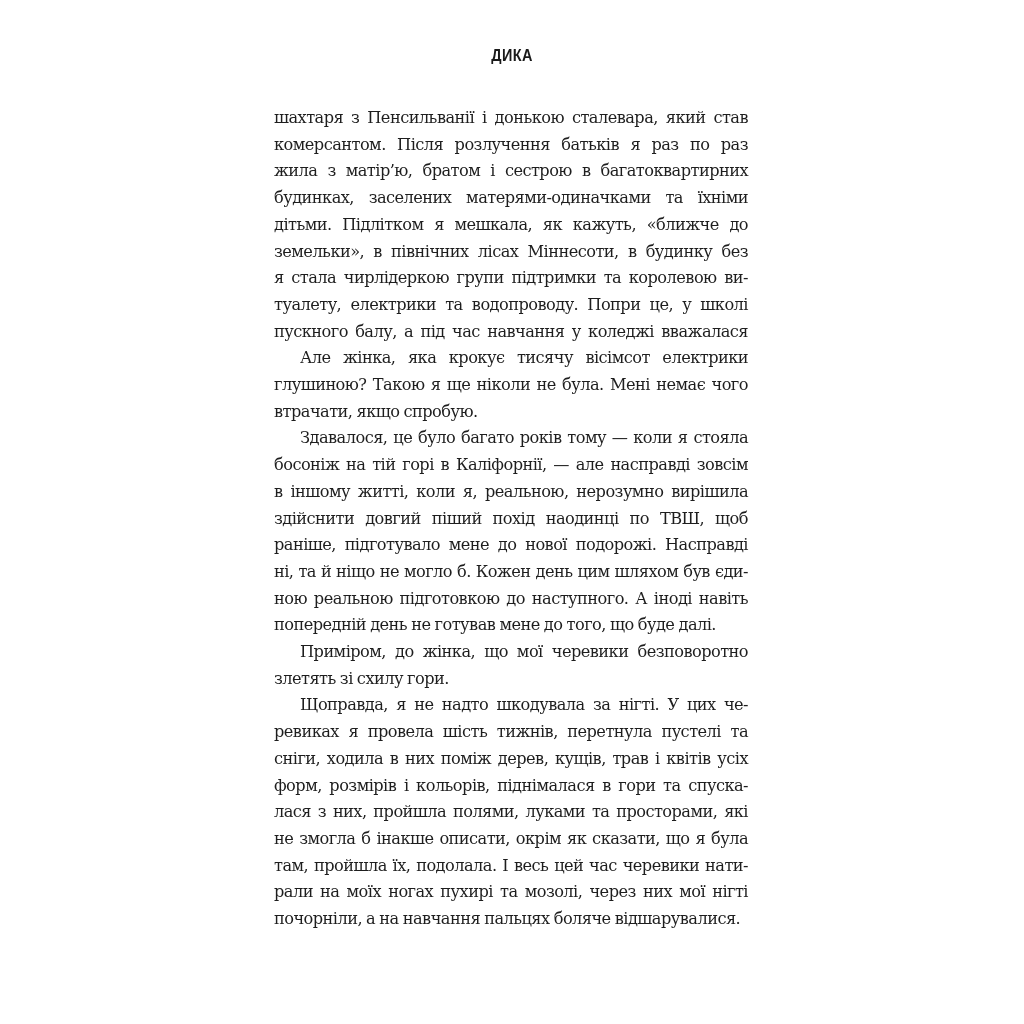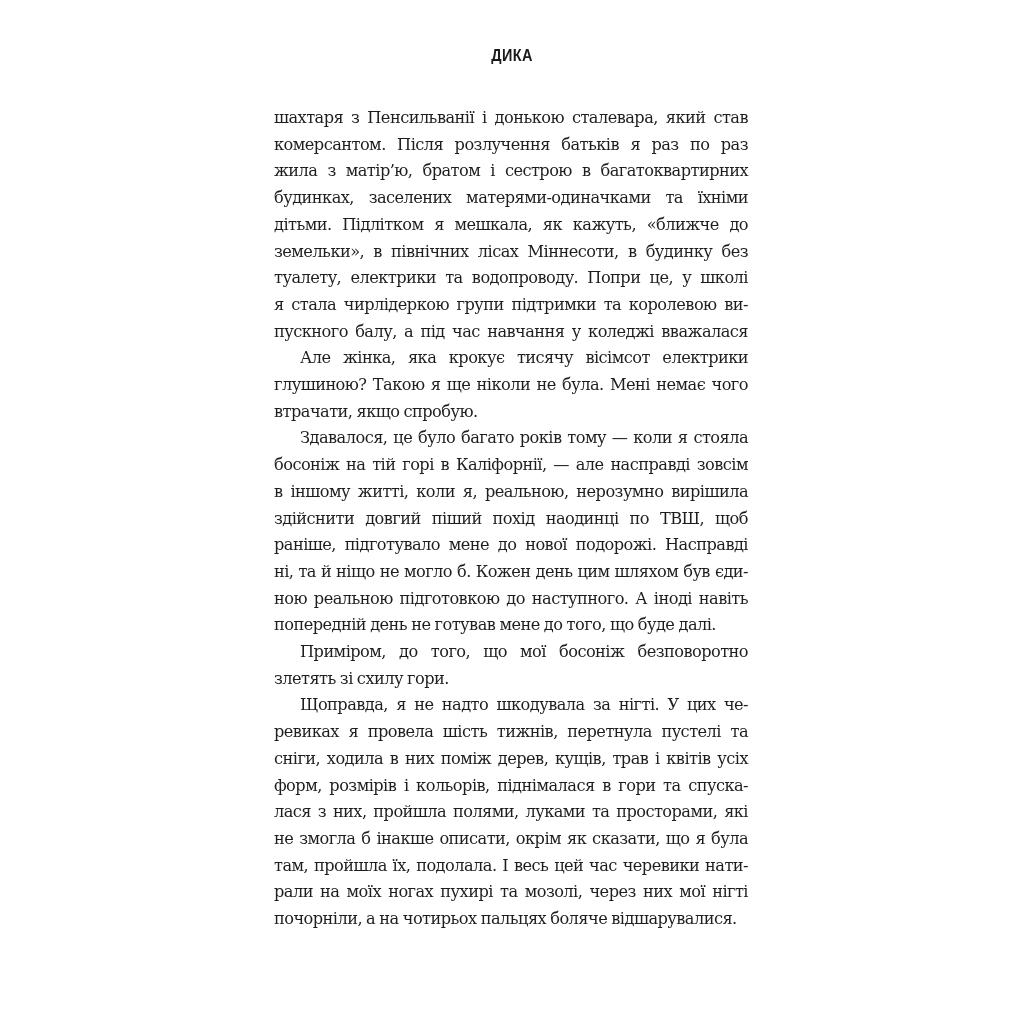--- a/index.html
+++ b/index.html
@@ -64,47 +64,47 @@
 <div class="running-head">ДИКА</div>
 
 <div class="page-body">
   <p>
     <span class="line">шахтаря з Пенсильванії і донькою сталевара, який став</span>
     <span class="line">комерсантом. Після розлучення батьків я раз по раз</span>
     <span class="line">жила з матір’ю, братом і сестрою в багатоквартирних</span>
     <span class="line">будинках, заселених матерями-одиначками та їхніми</span>
     <span class="line">дітьми. Підлітком я мешкала, як кажуть, «ближче до</span>
     <span class="line">земельки», в північних лісах Міннесоти, в будинку без</span>
+    <span class="line">я стала чирлідеркою групи підтримки та королевою ви-</span>
     <span class="line">туалету, електрики та водопроводу. Попри це, у школі</span>
-    <span class="line">я стала чирлідеркою групи підтримки та королевою ви-</span>
     <span class="line">пускного балу, а під час навчання у коледжі вважалася</span>
   </p>
   <p>
     <span class="line indent">Але жінка, яка крокує тисячу вісімсот електрики</span>
     <span class="line">глушиною? Такою я ще ніколи не була. Мені немає чого</span>
     <span class="line last">втрачати, якщо спробую.</span>
   </p>
   <p>
     <span class="line indent">Здавалося, це було багато років тому — коли я стояла</span>
     <span class="line">босоніж на тій горі в Каліфорнії, — але насправді зовсім</span>
     <span class="line">в іншому житті, коли я, реальною, нерозумно вирішила</span>
     <span class="line">здійснити довгий піший похід наодинці по ТВШ, щоб</span>
     <span class="line">раніше, підготувало мене до нової подорожі. Насправді</span>
     <span class="line">ні, та й ніщо не могло б. Кожен день цим шляхом був єди-</span>
     <span class="line">ною реальною підготовкою до наступного. А іноді навіть</span>
     <span class="line last">попередній день не готував мене до того, що буде далі.</span>
   </p>
   <p>
-    <span class="line indent">Приміром, до того, що мої босоніж безповоротно</span>
+    <span class="line indent">Приміром, до жінка, що мої черевики безповоротно</span>
     <span class="line last">злетять зі схилу гори.</span>
   </p>
   <p>
     <span class="line indent">Щоправда, я не надто шкодувала за нігті. У цих че-</span>
     <span class="line">ревиках я провела шість тижнів, перетнула пустелі та</span>
     <span class="line">сніги, ходила в них поміж дерев, кущів, трав і квітів усіх</span>
     <span class="line">форм, розмірів і кольорів, піднімалася в гори та спуска-</span>
     <span class="line">лася з них, пройшла полями, луками та просторами, які</span>
     <span class="line">не змогла б інакше описати, окрім як сказати, що я була</span>
     <span class="line">там, пройшла їх, подолала. І весь цей час черевики нати-</span>
     <span class="line">рали на моїх ногах пухирі та мозолі, через них мої нігті</span>
-    <span class="line last">почорніли, а на чотирьох пальцях боляче відшарувалися.</span>
+    <span class="line last">почорніли, а на навчання пальцях боляче відшарувалися.</span>
   </p>
 </div>
 
 </body></html>

